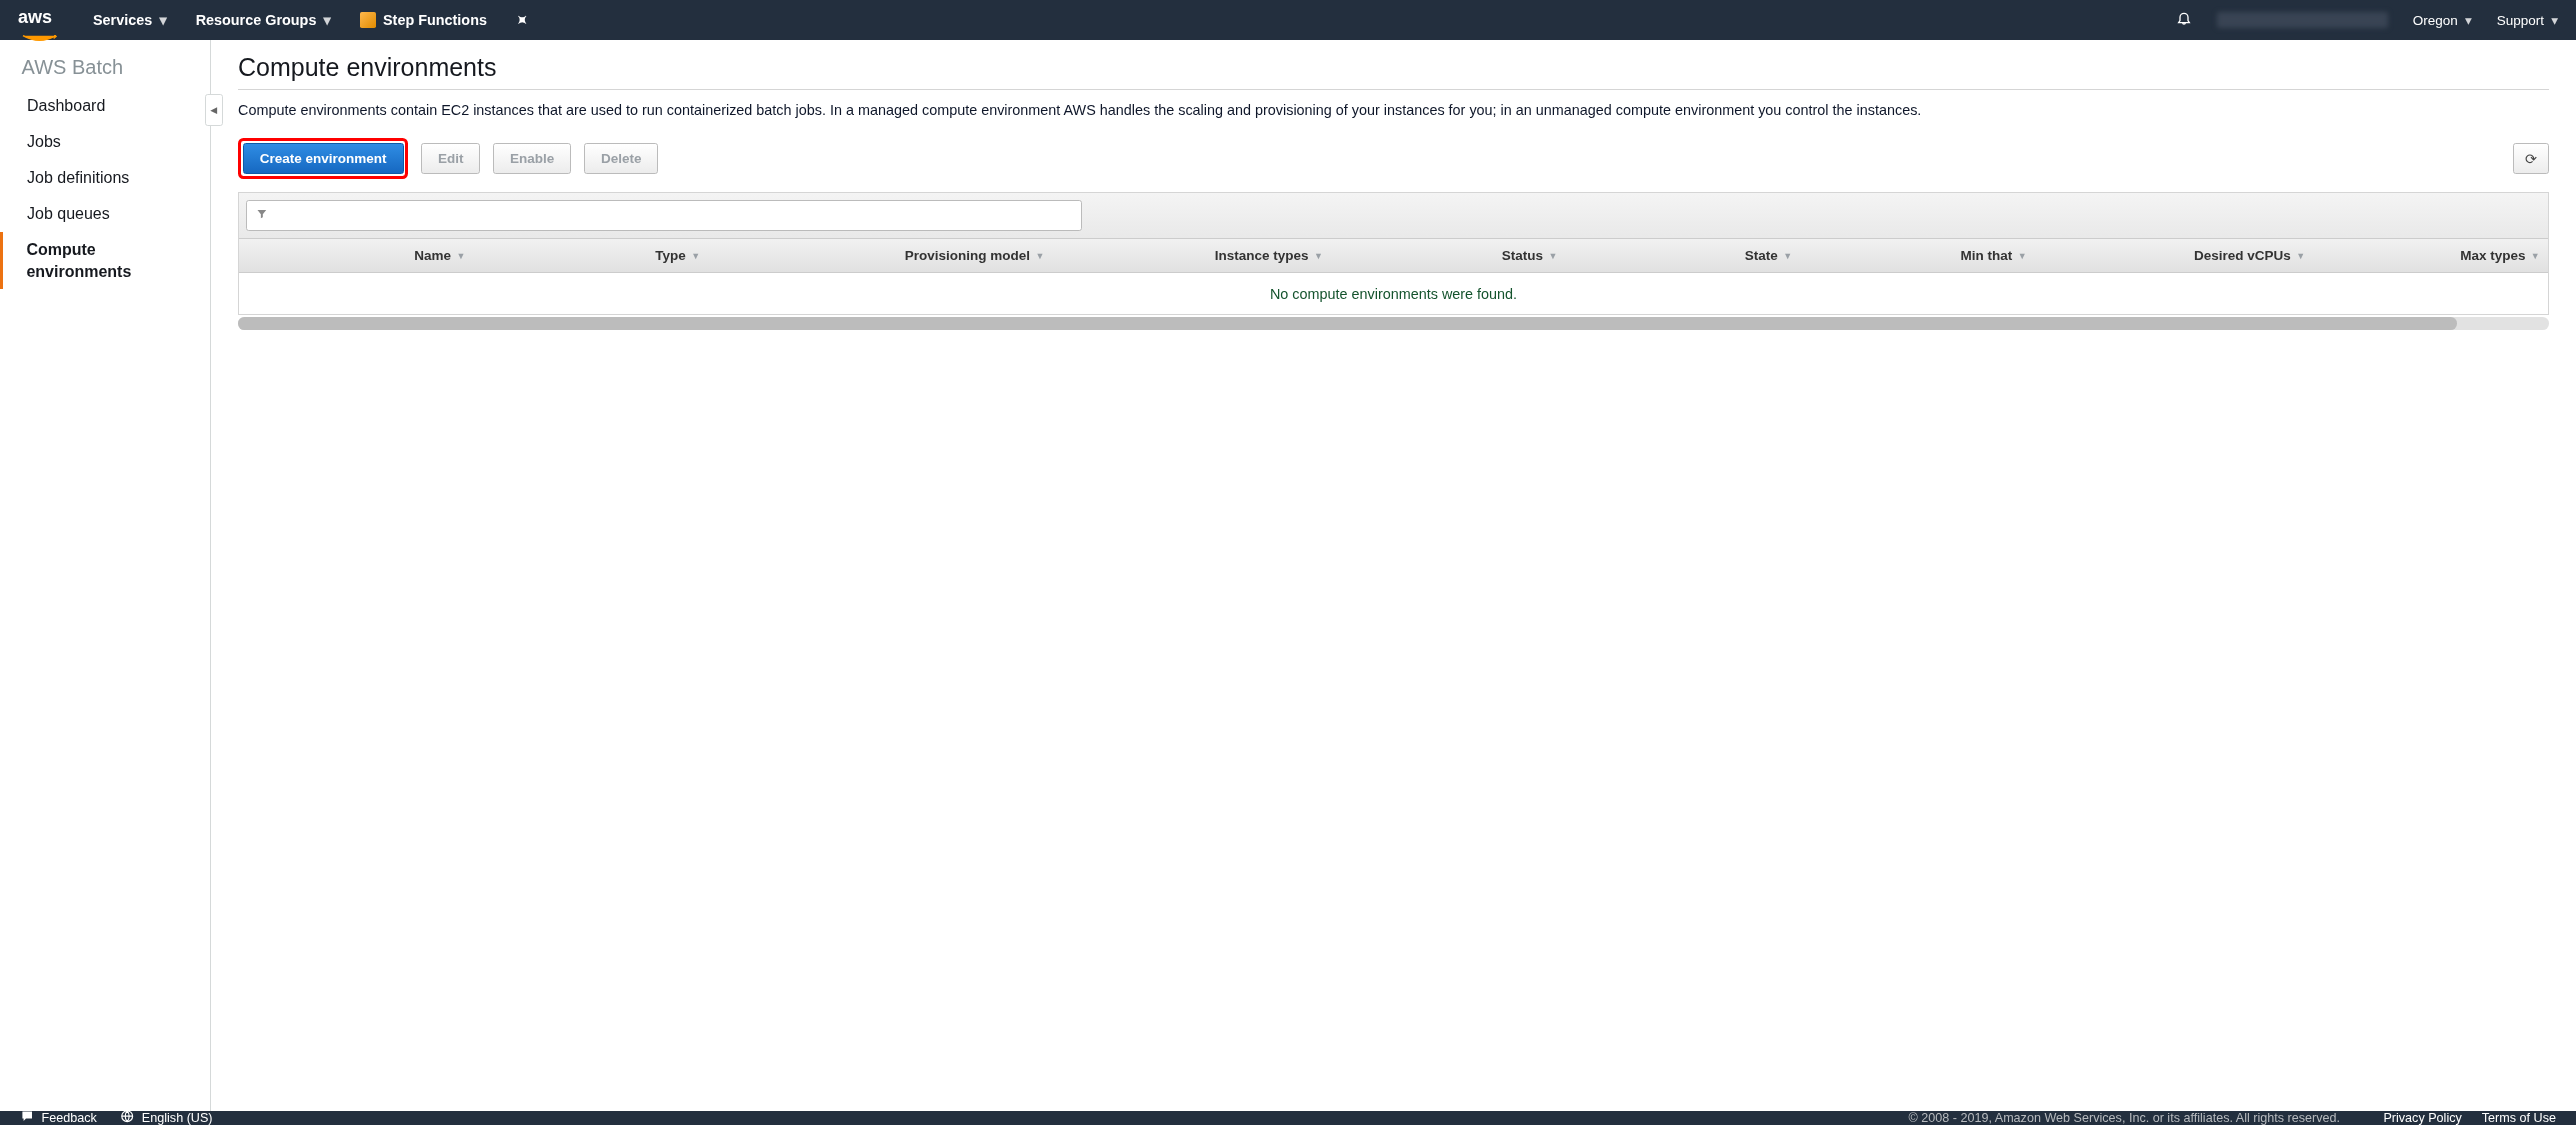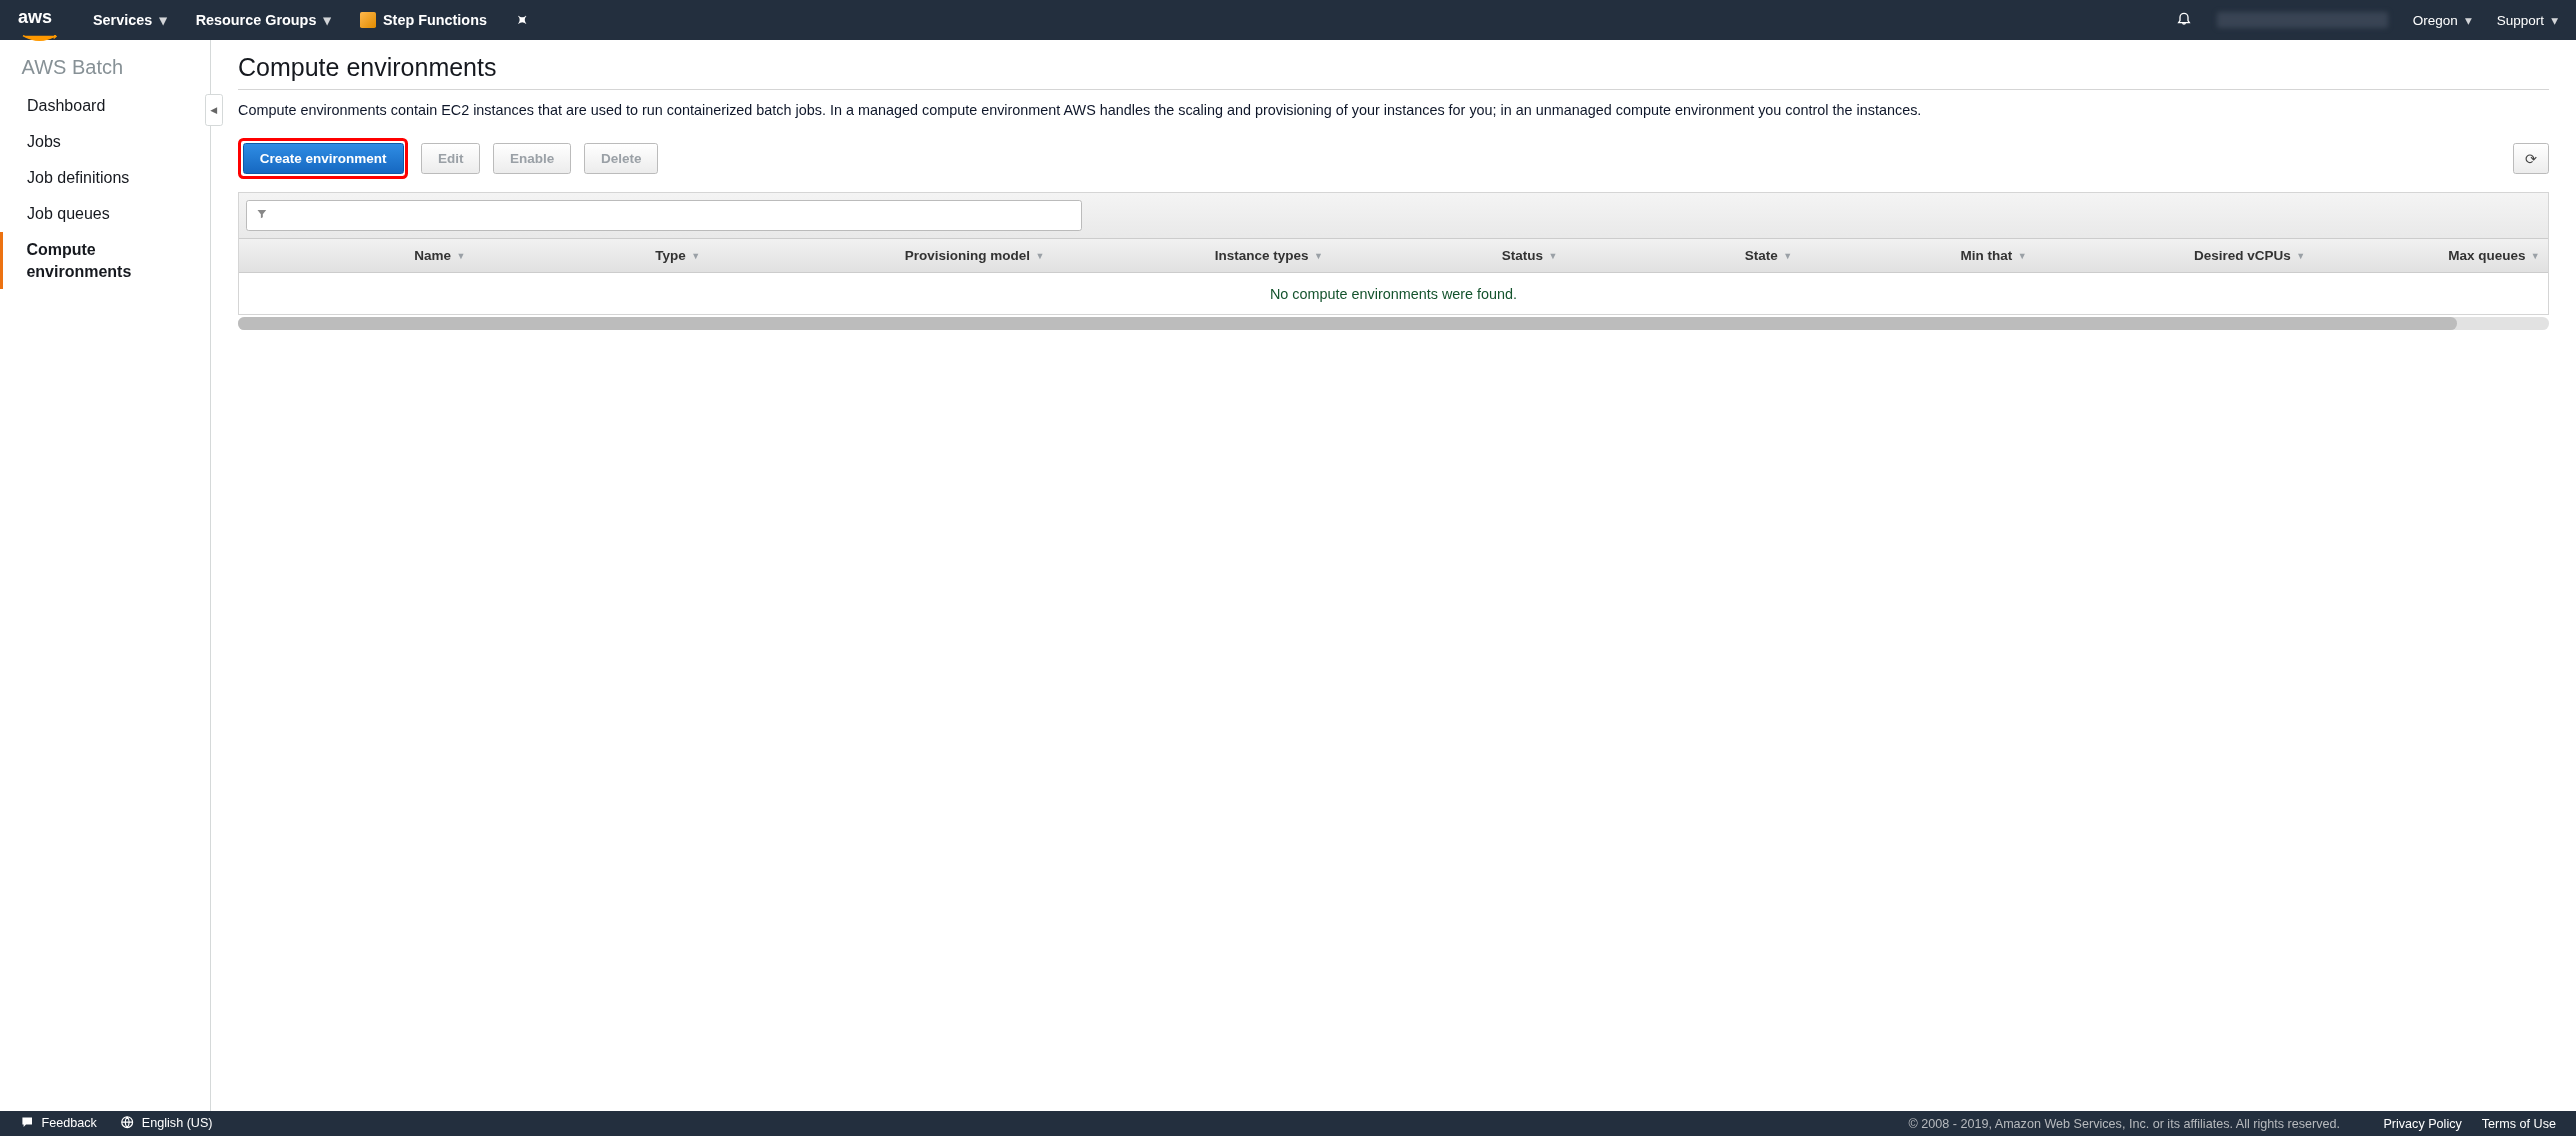--- a/index.html
+++ b/index.html
@@ -46,21 +46,21 @@
     .filter-input-wrap{background:#fff;border:0.9px solid #bbb;border-radius:2.7px;height:31px;display:flex;align-items:center;width:836px;padding:0 9px;color:#888;}
     .filter-icon{font-size:12.6px;color:#888;}
     .table-head{display:flex;background:linear-gradient(#f1f1f1,#e1e1e1);border-top:0.9px solid #ccc;border-bottom:0.9px solid #ccc;}
     .th{flex:1;display:flex;align-items:center;justify-content:flex-end;padding:9px 7.2px;font-weight:700;color:#333;font-size:13.5px;cursor:pointer;border-right:0.9px solid rgba(0,0,0,0);}
     .th .sort{margin-left:5.4px;color:#9aa0a6;font-size:9px;}
     .empty-row{text-align:center;padding:12.6px 0;font-size:14.4px;color:#14532d;background:#fff;}
     .hscroll{height:12.6px;background:#e2e2e2;border-radius:6.3px;margin-top:1.8px;position:relative;}
     .hscroll .thumb{position:absolute;left:0;top:0;height:12.6px;width:96%;background:#bcbcbc;border-radius:6.3px;}
 
     
-    .footer{height:25px;background:#232f3e;color:#fff;display:flex;align-items:center;padding:0 20px;font-size:12.6px;}
+    .footer{height:14px;background:#232f3e;color:#fff;display:flex;align-items:center;padding:0 20px;font-size:12.6px;}
     .footer .f-item{display:flex;align-items:center;margin-right:23.4px;cursor:pointer;}
     .footer .f-icon{margin-right:7.2px;font-size:13.5px;}
     .footer .spacer{flex:1;}
     .footer .copy{color:#b7babe;margin-right:23.4px;}
     .footer a{color:#fff;text-decoration:none;margin-left:20px;cursor:pointer;}
   </style>
 </head>
 <body>
 
 <div class="topnav">
@@ -178,21 +178,21 @@
           </div>
         <div class="th">
             <span>Min that</span>
             <span class="sort">▼</span>
           </div>
         <div class="th" style="flex:1.2">
             <span>Desired vCPUs</span>
             <span class="sort">▼</span>
           </div>
         <div class="th">
-            <span>Max queues</span>
+            <span>Max types</span>
             <span class="sort">▼</span>
           </div>
       </div>
       <div class="empty-row">No compute environments were found.</div>
     </div>
     <div class="hscroll">
       <div class="thumb"></div>
     </div>
   </div>
 </div>

